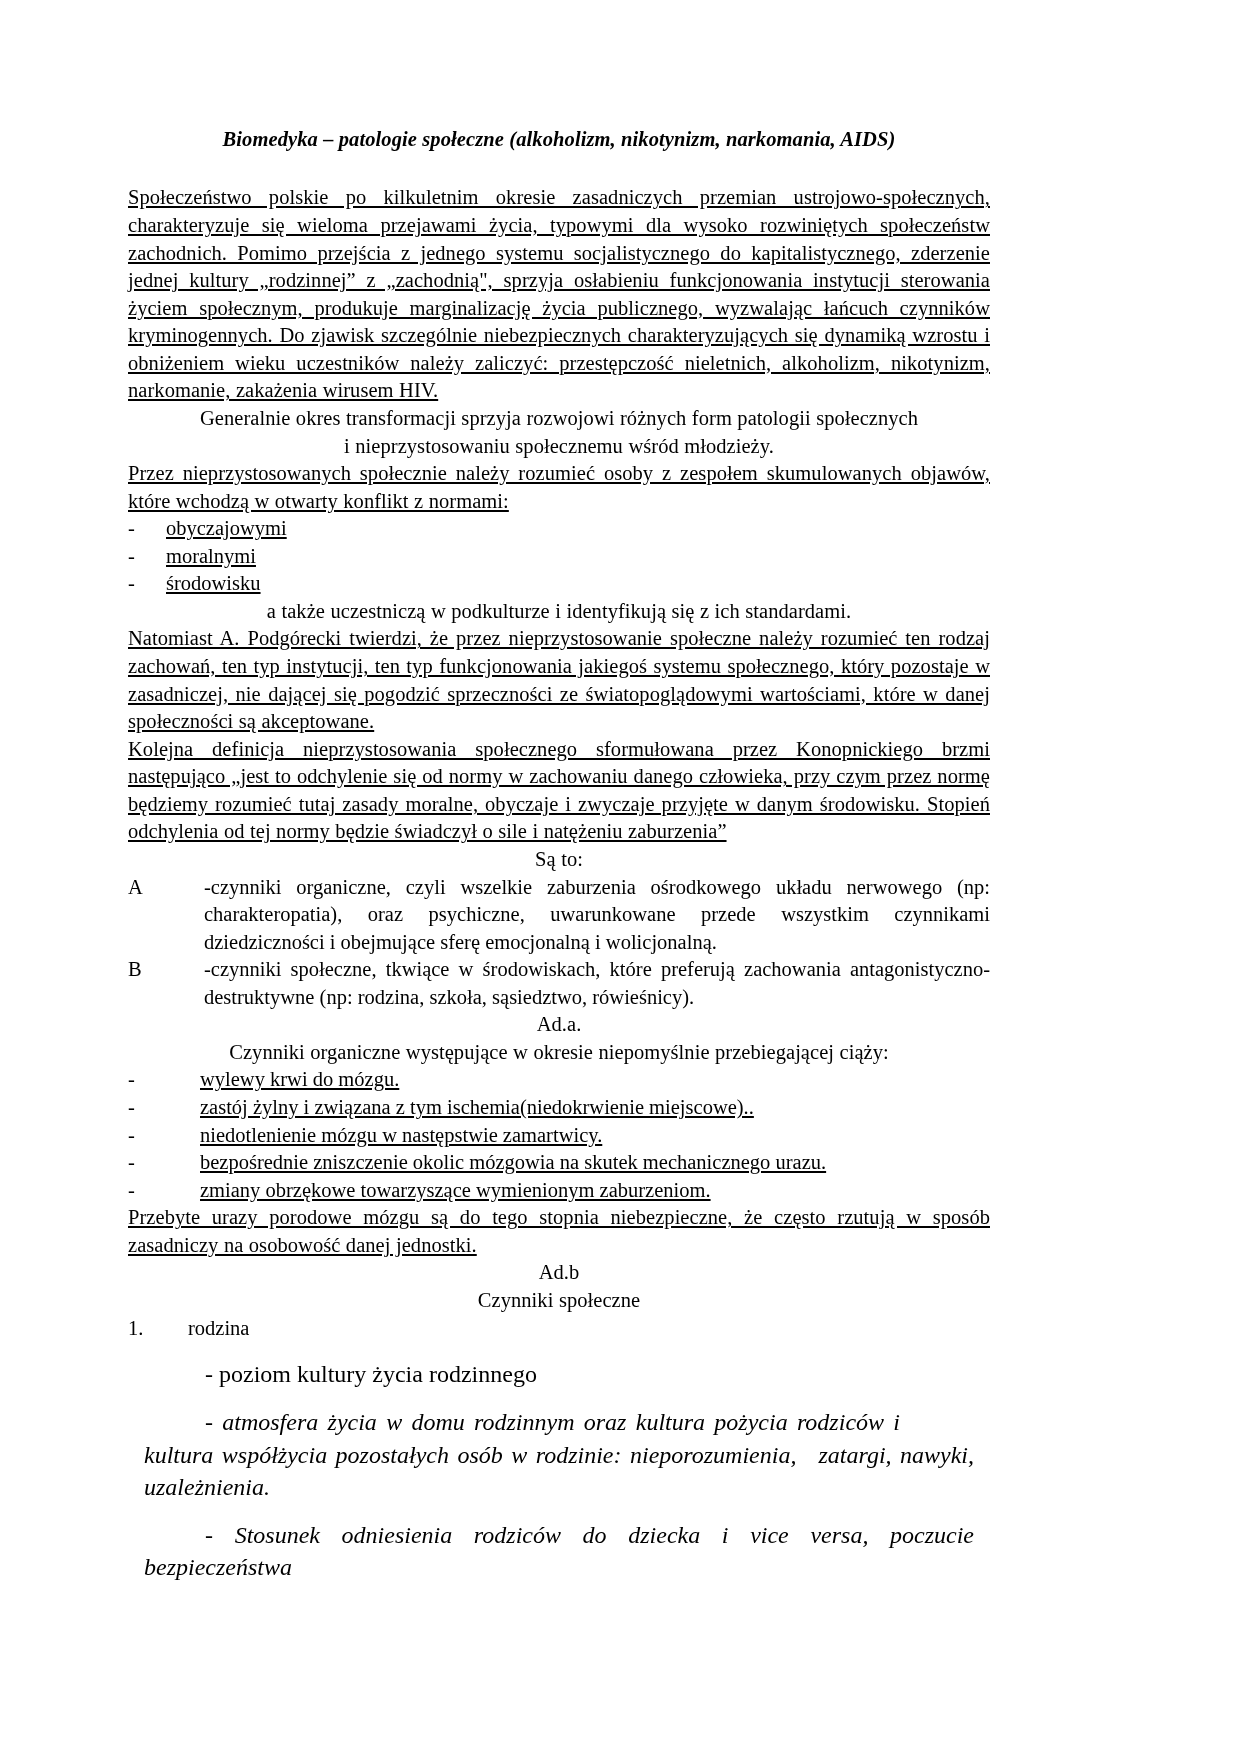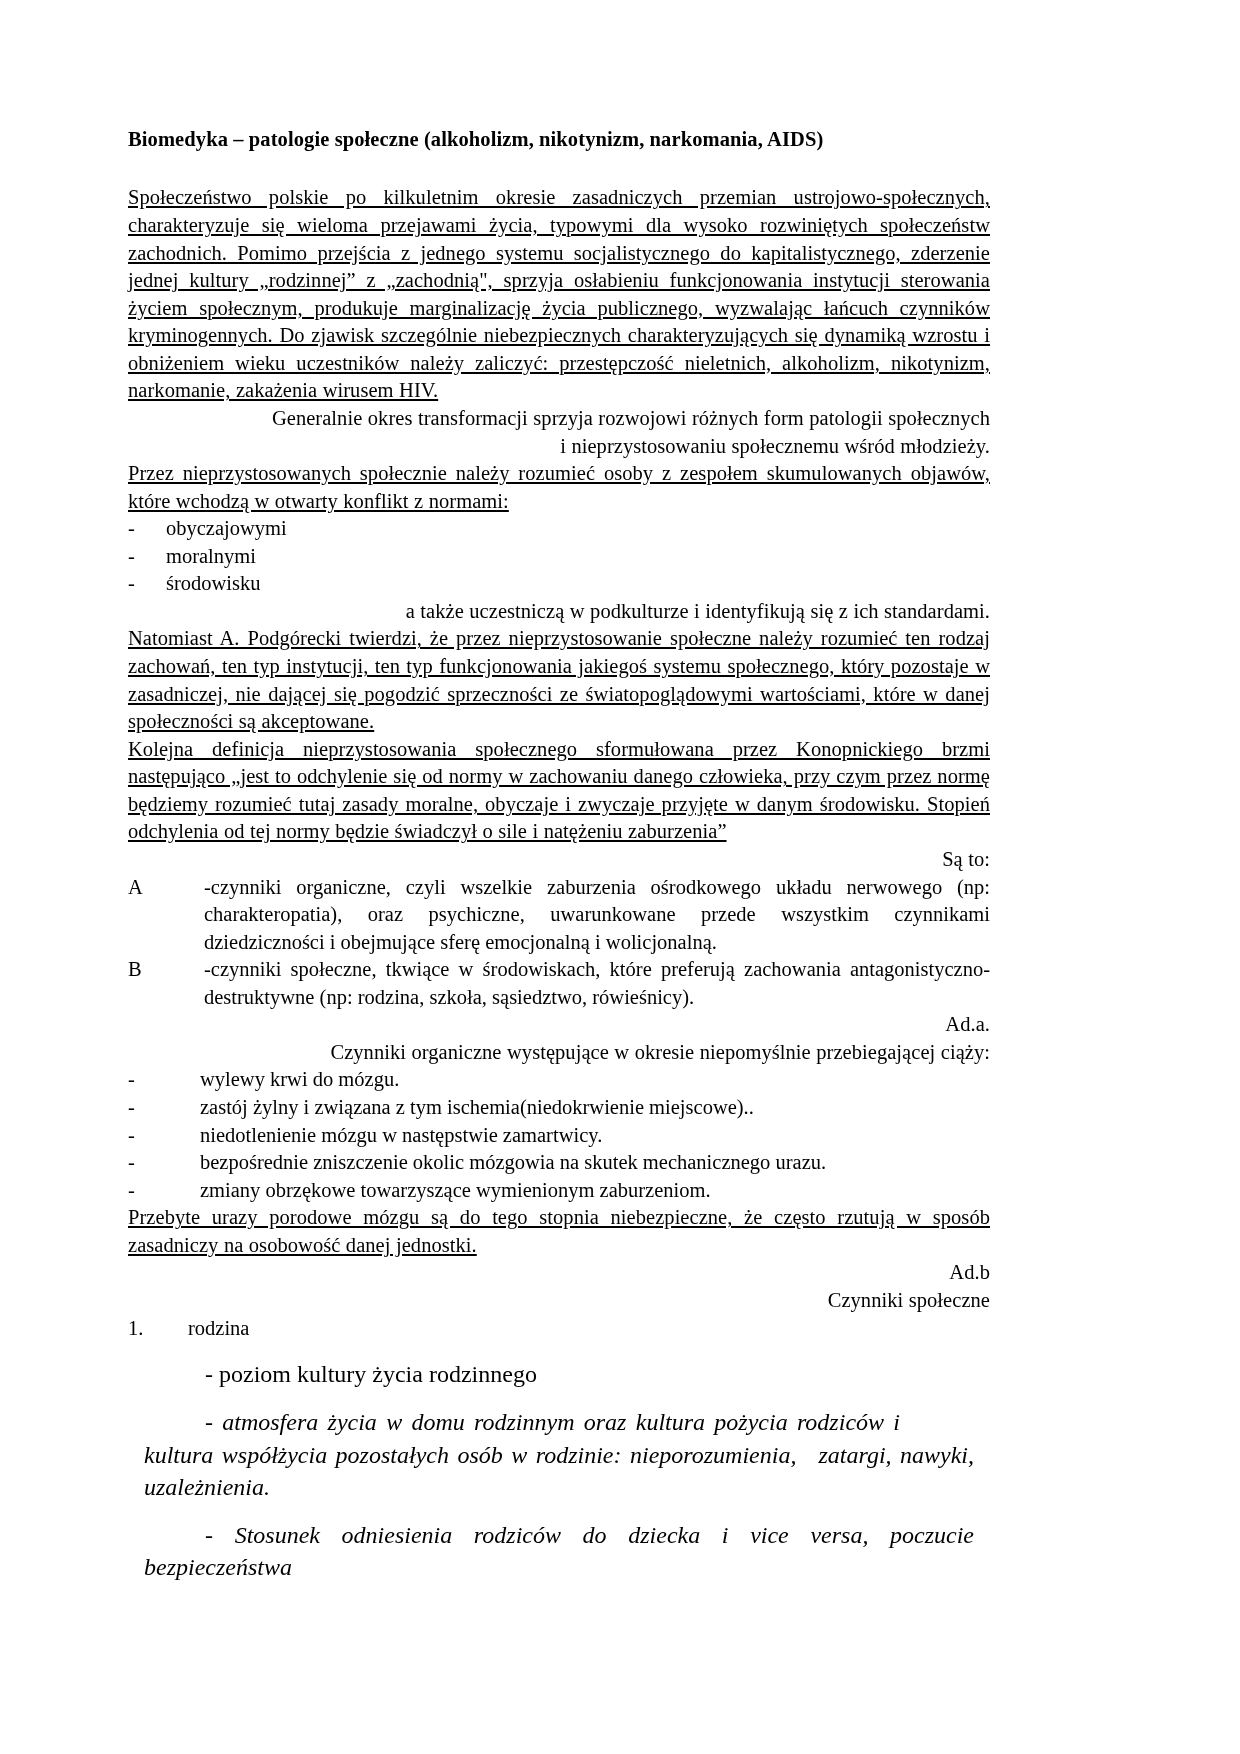--- a/index.html
+++ b/index.html
@@ -21,28 +21,30 @@
   .content {
     position: absolute;
     left: 128px;
     top: 126px;
     width: 862px;
   }
   .doc-title {
     font-weight: bold;
     font-size: 20.5px;
     line-height: 1.34;
+    text-align: center;
     letter-spacing: 0.1px;
     margin: 0 0 31px 0;
+    font-style: italic;
   }
   .para {
     font-size: 20.5px;
     line-height: 1.345;
     margin: 0;
-    text-align: right;
+    text-align: center;
     letter-spacing: 0.05px;
     word-spacing: 0.3px;
   }
   .para.justify {
     text-align: justify;
     text-justify: inter-word;
     text-decoration: underline;
   }
   .para.indent-first {
     text-indent: 76px;
@@ -55,20 +57,21 @@
     display: flex;
     align-items: baseline;
   }
   .dash-row .marker {
     display: inline-block;
     width: 38px;
     flex: 0 0 38px;
   }
   .dash-row .body {
     flex: 1 1 auto;
+    text-decoration: underline;
   }
   
   .dash-row.wide .marker {
     width: 72px;
     flex: 0 0 72px;
   }
   
   .letter-row {
     font-size: 20.5px;
     line-height: 1.345;

